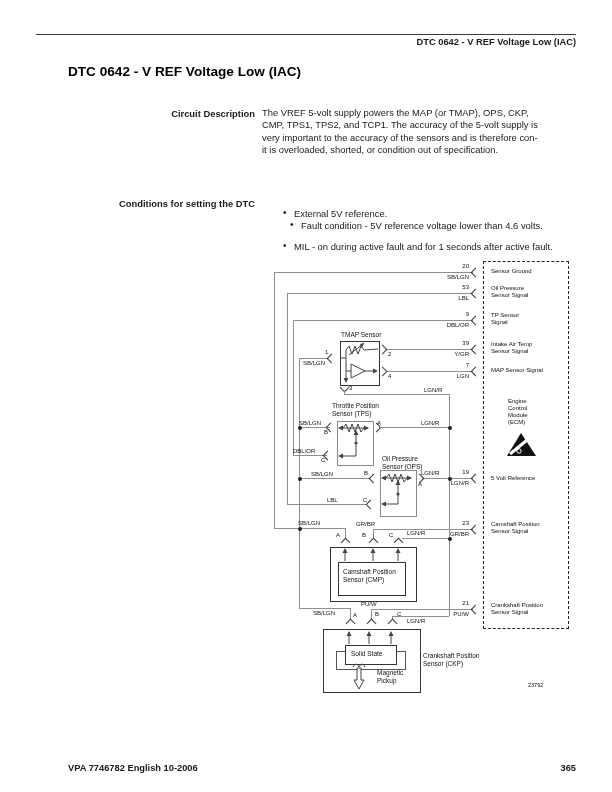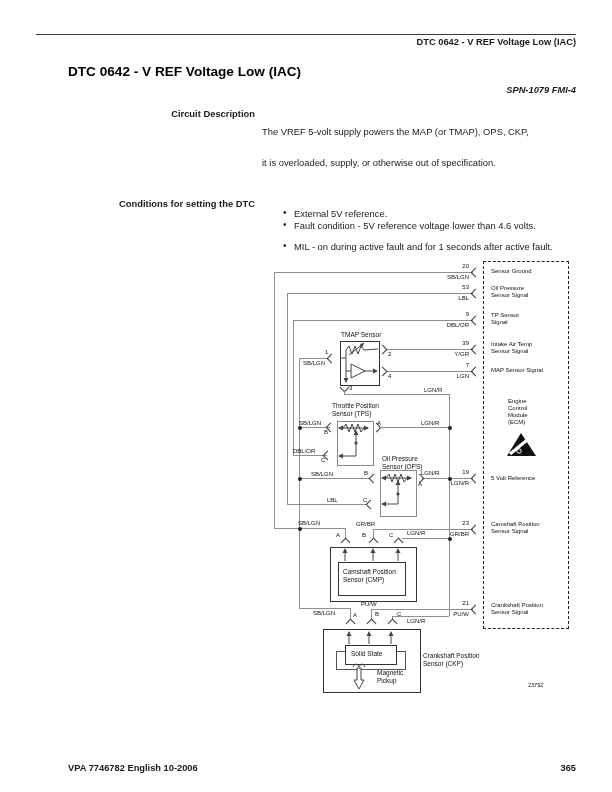--- a/index.html
+++ b/index.html
@@ -4,21 +4,21 @@
 <style>
   html,body{margin:0;padding:0;background:#e8e8e8;}
   .page{position:relative;width:612px;height:792px;background:#ffffff;margin:0 auto;
         font-family:"Liberation Sans",sans-serif;color:#1a1a1a;overflow:hidden;}
   .abs{position:absolute;}
   .rule{position:absolute;height:1px;background:#3a3a3a;}
   .hdr{position:absolute;font-size:9.3px;font-weight:bold;white-space:nowrap;}
   .title{position:absolute;font-size:13.6px;font-weight:bold;white-space:nowrap;color:#000;}
   .spn{position:absolute;font-size:9.3px;font-weight:bold;font-style:italic;white-space:nowrap;}
   .seclabel{position:absolute;font-size:9.4px;font-weight:bold;text-align:right;white-space:nowrap;}
-  .body-line{font-size:9.4px;line-height:12.4px;white-space:nowrap;margin-top:19px;}
+  .body-line{font-size:9.4px;line-height:12.4px;white-space:nowrap;}
   .bullet{position:absolute;font-size:9.4px;white-space:nowrap;padding-left:11px;}
   .bullet::before{content:"\2022";position:absolute;left:0;top:-1px;font-size:10px;}
   .foot{position:absolute;font-size:9.3px;font-weight:bold;white-space:nowrap;}
   
   .t{position:absolute;font-size:6px;line-height:7px;color:#111;white-space:nowrap;}
   .t65{font-size:6.5px;line-height:7.5px;}
   .tr{text-align:right;}
   .wh{position:absolute;height:1px;background:#8f8f8f;}
   .wv{position:absolute;width:1px;background:#8f8f8f;}
   .dot{position:absolute;width:4px;height:4px;border-radius:50%;background:#222;margin:-1.5px 0 0 -1.5px;}
@@ -35,31 +35,32 @@
 </style>
 </head>
 <body>
 
 <div class="page">
 
   <div class="rule" style="left:36px;top:34px;width:540px;"></div>
   <div class="hdr" style="left:276px;top:37px;width:300px;text-align:right;">DTC 0642 - V REF Voltage Low (IAC)</div>
 
   <div class="title" style="left:68px;top:64px;">DTC 0642 - V REF Voltage Low (IAC)</div>
-  <div class="spn" style="left:376px;top:85px;width:200px;text-align:right;">SPN-1079 FMI-4</div>
 
   <div class="seclabel" style="left:99px;top:108px;width:156px;">Circuit Description</div>
   <div class="abs" style="left:262px;top:107px;">
     <div class="body-line">The VREF 5-volt supply powers the MAP (or TMAP), OPS, CKP,</div>
-    <div class="body-line">it is overloaded, supply, or otherwise out of specification.</div>
+    <div class="body-line">CMP, TPS1, TPS2, and TCP1. The accuracy of the 5-volt supply is</div>
+    <div class="body-line">very important to the accuracy of the sensors and is therefore con-</div>
+    <div class="body-line">it is overloaded, shorted, or condition out of specification.</div>
   </div>
 
   <div class="seclabel" style="left:79px;top:198px;width:176px;">Conditions for setting the DTC</div>
   <div class="bullet" style="left:283px;top:208px;">External 5V reference.</div>
-  <div class="bullet" style="left:283px;top:220px;">Fault condition - 5V reference voltage lower than 4.6 volts.</div>
+  <div class="bullet" style="left:290px;top:220px;">Fault condition - 5V reference voltage lower than 4.6 volts.</div>
   <div class="bullet" style="left:283px;top:241px;">MIL - on during active fault and for 1 seconds after active fault.</div>
 
   <div>
 
     <div class="wv" style="left:274px;top:272px;height:256px;"></div>
     <div class="wv" style="left:287px;top:293px;height:211px;"></div>
     <div class="wv" style="left:293px;top:320px;height:135px;"></div>
     <div class="wv" style="left:299px;top:358px;height:250px;"></div>
 
     <div class="wv" style="left:449px;top:394px;height:222px;"></div>

